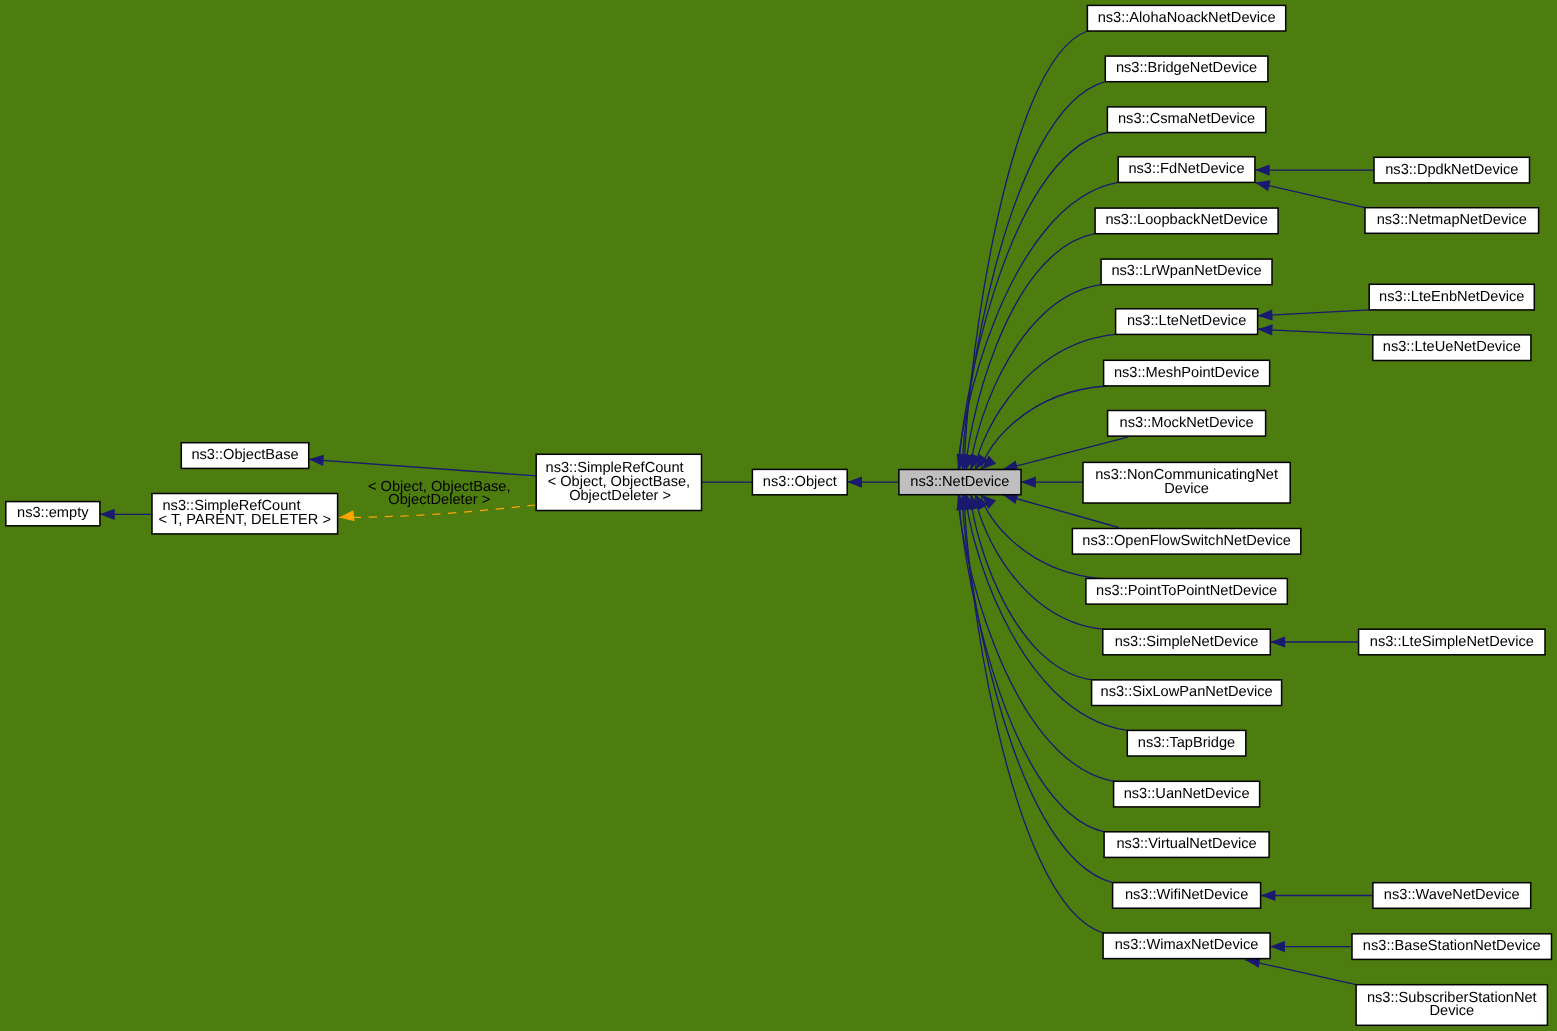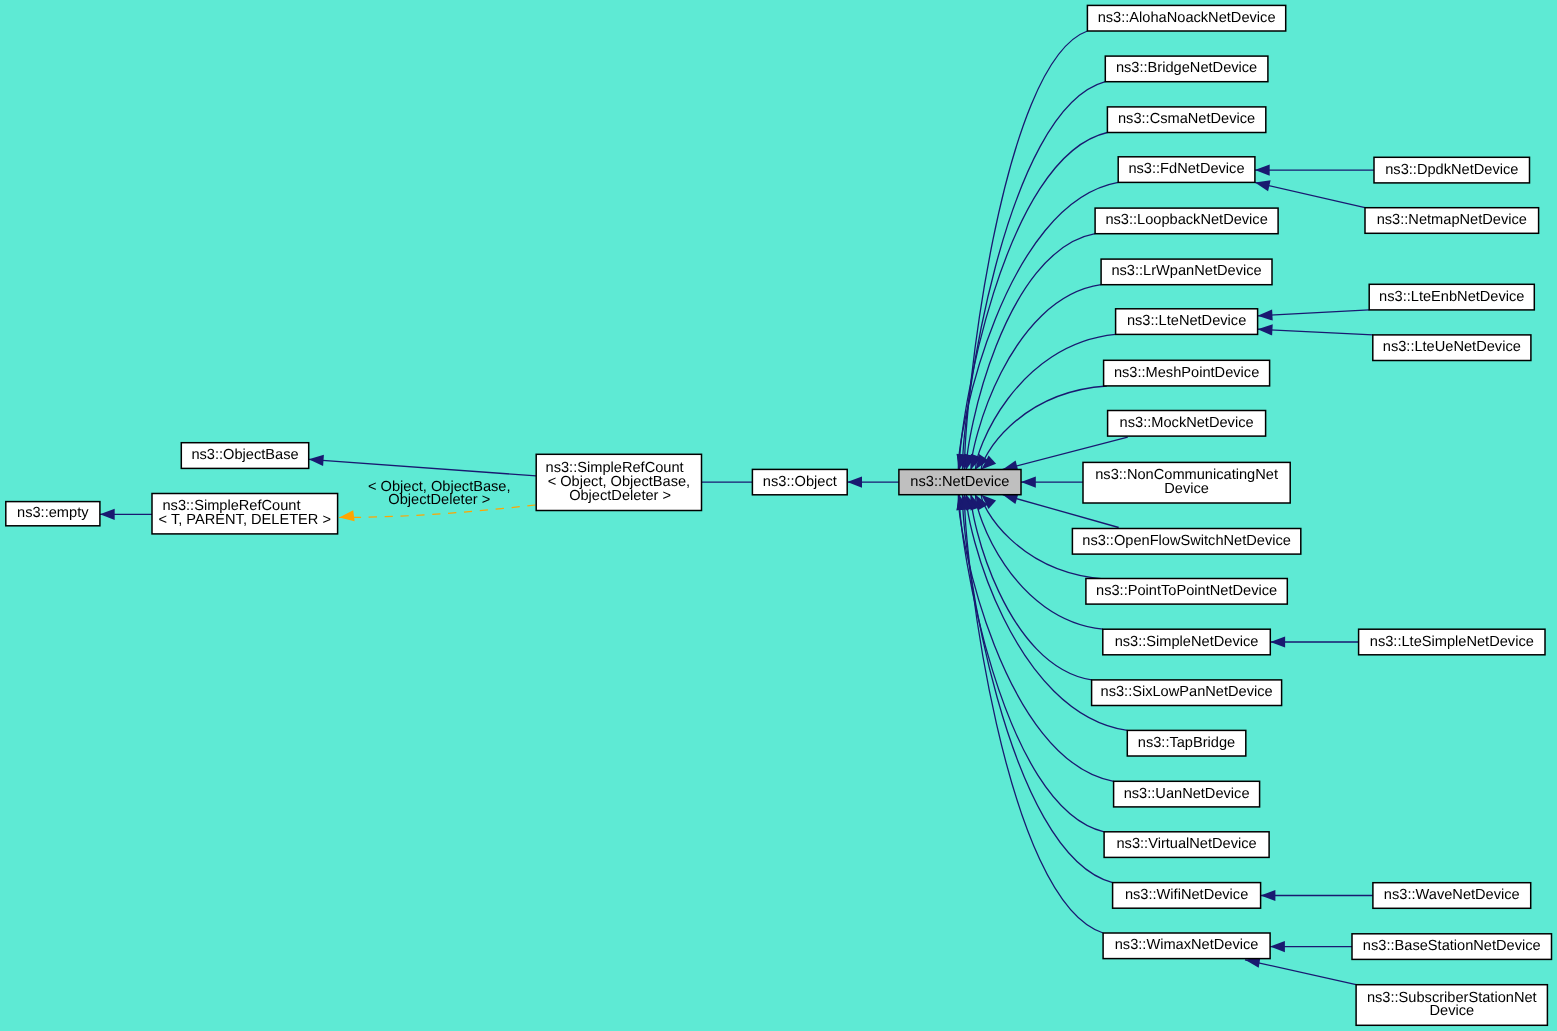--- a/index.html
+++ b/index.html
@@ -10,21 +10,21 @@
     background: #ffffff;
     width: 1557px;
     height: 1031px;
     overflow: hidden;
     font-family: "Liberation Sans", sans-serif;
   }
   #diagram {
     position: relative;
     width: 1557px;
     height: 1031px;
-    background: #5eead4;
+    background: #4d7c0f;
   }
   svg#graph {
     position: absolute;
     left: 0;
     top: 0;
     width: 1557px;
     height: 1031px;
     display: block;
   }
   .node-rect {

